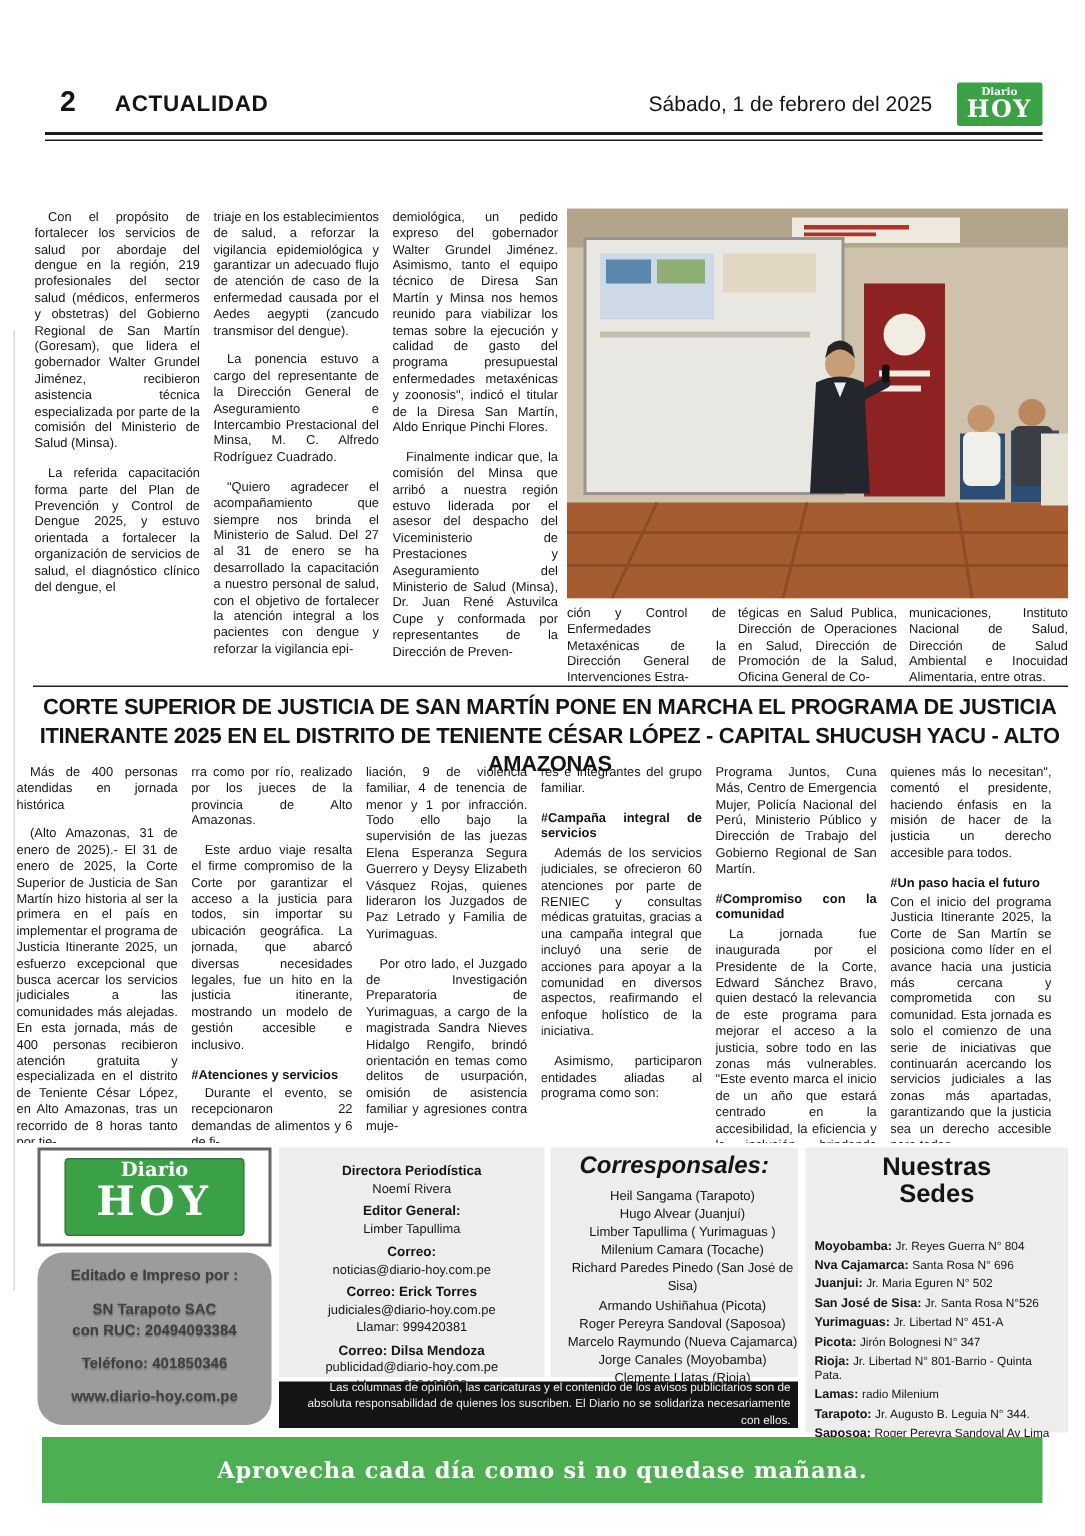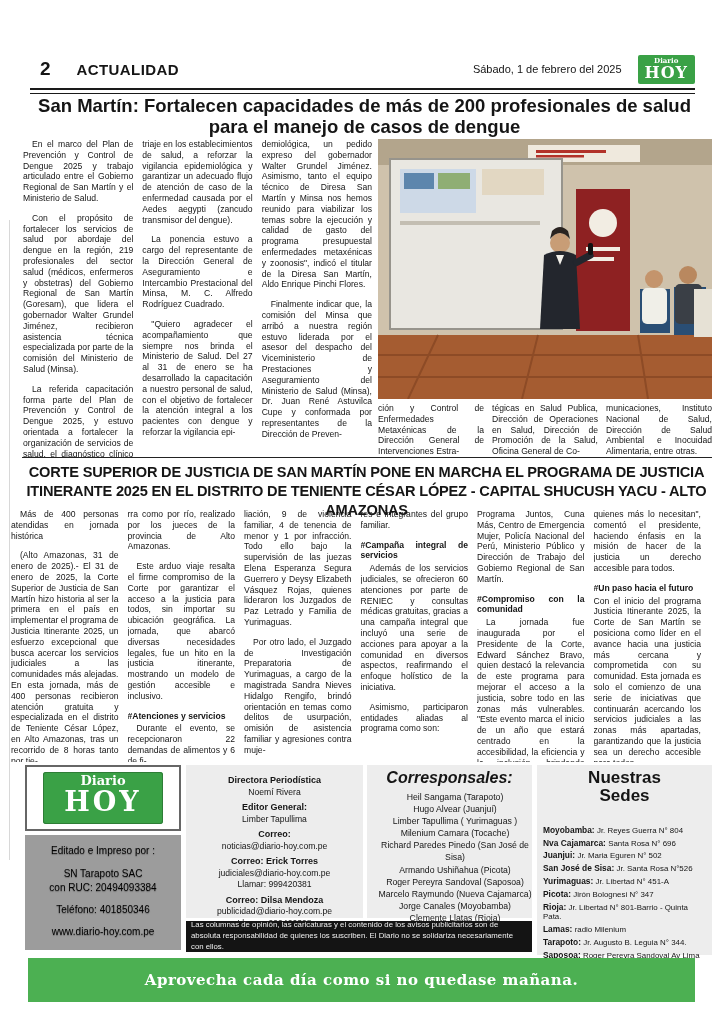--- a/index.html
+++ b/index.html
@@ -4,21 +4,21 @@
 <style>
   html,body{margin:0;padding:0;background:#fff;}
   .page{position:relative;width:723px;height:1024px;background:#fff;overflow:hidden;
         font-family:"Liberation Sans",sans-serif;color:#151515;}
   .scanline{position:absolute;left:9px;top:220px;height:640px;width:1px;background:#d8d8d8;}
 
   
   .header{position:absolute;left:40px;right:28px;top:52px;height:34px;display:flex;align-items:center;}
   .pageno{font-size:19px;font-weight:bold;}
   .section{font-size:15px;font-weight:bold;margin-left:26px;letter-spacing:.4px;}
-  .date{margin-left:auto;font-size:11px;margin-right:16px;}
+  .date{margin-left:auto;font-size:14px;margin-right:16px;}
   .logo-sm{background:#3aa146;color:#fff;text-align:center;padding:2px 7px 3px;border-radius:2px;}
   .logo-sm .t{font-family:"DejaVu Serif",serif;font-weight:bold;font-size:7px;line-height:8px;}
   .logo-sm .m{font-family:"DejaVu Serif",serif;font-weight:bold;font-size:16px;line-height:16px;letter-spacing:1px;}
   .rule{position:absolute;left:30px;right:28px;top:88px;height:3px;border-top:2.5px solid #1a1a1a;border-bottom:1px solid #1a1a1a;}
 
   
   .headline1{position:absolute;left:30px;right:24px;top:96px;text-align:center;
              font-size:18.5px;font-weight:bold;line-height:1.13;}
   .art1-cols{position:absolute;left:23px;top:139px;width:349px;height:319px;display:flex;gap:9px;overflow:hidden;}
   .col{flex:1;overflow:hidden;text-align:justify;font-size:8.6px;line-height:10.8px;}
@@ -34,38 +34,38 @@
   .headline2{position:absolute;left:20px;right:10px;top:463px;text-align:center;
              font-size:14.6px;font-weight:bold;line-height:1.3;letter-spacing:-.2px;}
   .art2-cols{position:absolute;left:11px;top:509px;width:690px;height:253px;display:flex;gap:9px;overflow:hidden;}
 
   
   .f-left{position:absolute;left:25px;top:765px;width:156px;}
   .f-logo{border:2px solid #666;background:#fff;height:62px;display:flex;align-items:center;justify-content:center;}
   .f-logo-inner{background:#3aa146;width:120px;height:52px;border-radius:3px;color:#fff;text-align:center;padding-top:1px;box-sizing:border-box;box-shadow:inset 0 0 0 1px #2d7d36;}
   .f-logo-inner .t{font-family:"DejaVu Serif",serif;font-weight:bold;font-size:13px;line-height:15px;}
   .f-logo-inner .m{font-family:"DejaVu Serif",serif;font-weight:bold;font-size:27px;line-height:27px;letter-spacing:3px;}
-  .f-pub{margin-top:4px;background:#9c9c9c;color:#000000;text-align:center;font-weight:normal;
-         padding:10px 4px 4px;height:101px;box-sizing:content-box;text-shadow:0 1px 1px #6d6d6d;}
+  .f-pub{margin-top:4px;background:#9c9c9c;color:#404040;text-align:center;font-weight:bold;
+         padding:10px 4px 4px;height:101px;box-sizing:content-box;text-shadow:0 1px 1px #6d6d6d;border-radius:17px;}
   .f-pub .h{font-size:10px;margin:0 0 12px;}
   .f-pub p{font-size:10px;margin:0 0 3px;}
   .f-pub p.gap{margin-top:11px;}
 
   .f-staff{position:absolute;left:186px;top:765px;width:177px;height:153px;background:#ededed;
            text-align:center;font-size:8.6px;padding-top:5px;box-sizing:border-box;}
   .f-staff p{margin:0 0 1px;line-height:10.5px;}
   .f-staff p.b{font-weight:bold;margin-top:5px;font-size:9px;}
 
   .f-corr{position:absolute;left:367px;top:765px;width:165px;height:153px;background:#ededed;
           text-align:center;box-sizing:border-box;padding-top:2px;}
   .f-corr .title{font-weight:bold;font-size:16px;padding:2px 0 4px;font-style:italic;}
   .f-corr p{margin:0;font-size:8.7px;line-height:12.1px;padding-left:11px;}
 
   .f-disc{position:absolute;left:186px;top:921px;width:346px;height:31px;background:#141414;color:#f0f0f0;
-          font-size:7.8px;line-height:1.4;text-align:left;display:flex;align-items:center;box-sizing:border-box;padding:0 5px;}
+          font-size:7.8px;line-height:1.4;text-align:right;display:flex;align-items:center;box-sizing:border-box;padding:0 5px;}
 
   .f-sedes{position:absolute;left:537px;top:765px;width:175px;height:190px;background:#ededed;
            box-sizing:border-box;padding:3px 6px;}
   .f-sedes .title{width:86px;margin:1px auto 20px;text-align:center;font-weight:bold;font-size:17px;line-height:1.05;}
   .f-sedes p{margin:0 0 2.2px;font-size:7.9px;line-height:1.22;}
   .f-sedes .lbl{font-weight:bold;font-size:8.4px;}
 
   .banner{position:absolute;left:28px;top:958px;width:667px;height:44px;background:#4cb052;color:#fff;
           display:flex;align-items:center;justify-content:center;
           font-family:"DejaVu Serif",serif;font-weight:bold;font-size:15px;letter-spacing:.5px;}
@@ -80,25 +80,23 @@
     <span class="pageno">2</span>
     <span class="section">ACTUALIDAD</span>
     <span class="date">Sábado, 1 de febrero del 2025</span>
     <span class="logo-sm">
       <div class="t">Diario</div>
       <div class="m">HOY</div>
     </span>
   </div>
   <div class="rule"></div>
 
-  <div class="headline1">San Martín: Fortalecen capacidades de más de 200 profesionales de salud para el manejo de casos de dengue</div>
 
   <div class="art1-cols">
     <div class="col">
-        <p>En el marco del Plan de Prevención y Control de Dengue 2025 y trabajo articulado entre el Gobierno Regional de San Martín y el Ministerio de Salud.</p>
         <p>Con el propósito de fortalecer los servicios de salud por abordaje del dengue en la región, 219 profesionales del sector salud (médicos, enfermeros y obstetras) del Gobierno Regional de San Martín (Goresam), que lidera el gobernador Walter Grundel Jiménez, recibieron asistencia técnica especializada por parte de la comisión del Ministerio de Salud (Minsa).</p>
         <p>La referida capacitación forma parte del Plan de Prevención y Control de Dengue 2025, y estuvo orientada a fortalecer la organización de servicios de salud, el diagnóstico clínico del dengue, el</p>
       </div>
     <div class="col">
         <p class="ni">triaje en los establecimientos de salud, a reforzar la vigilancia epidemiológica y garantizar un adecuado flujo de atención de caso de la enfermedad causada por el Aedes aegypti (zancudo transmisor del dengue).</p>
         <p>La ponencia estuvo a cargo del representante de la Dirección General de Aseguramiento e Intercambio Prestacional del Minsa, M. C. Alfredo Rodríguez Cuadrado.</p>
         <p>"Quiero agradecer el acompañamiento que siempre nos brinda el Ministerio de Salud. Del 27 al 31 de enero se ha desarrollado la capacitación a nuestro personal de salud, con el objetivo de fortalecer la atención integral a los pacientes con dengue y reforzar la vigilancia epi-</p>
       </div>
     <div class="col">
         <p class="ni">demiológica, un pedido expreso del gobernador Walter Grundel Jiménez. Asimismo, tanto el equipo técnico de Diresa San Martín y Minsa nos hemos reunido para viabilizar los temas sobre la ejecución y calidad de gasto del programa presupuestal enfermedades metaxénicas y zoonosis", indicó el titular de la Diresa San Martín, Aldo Enrique Pinchi Flores.</p>

